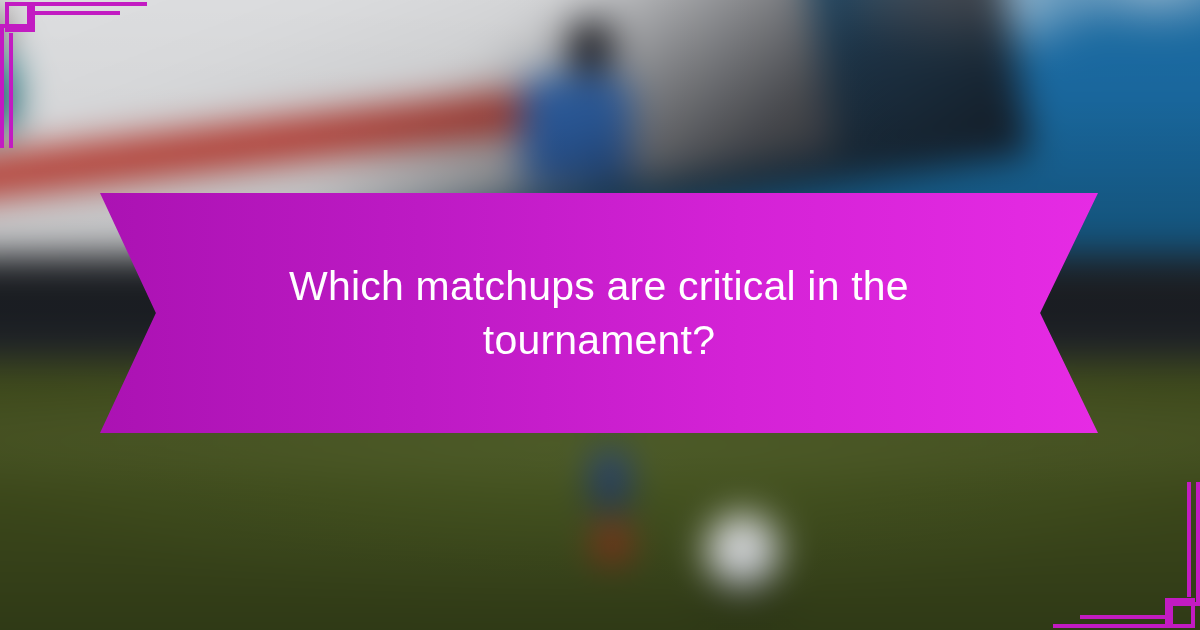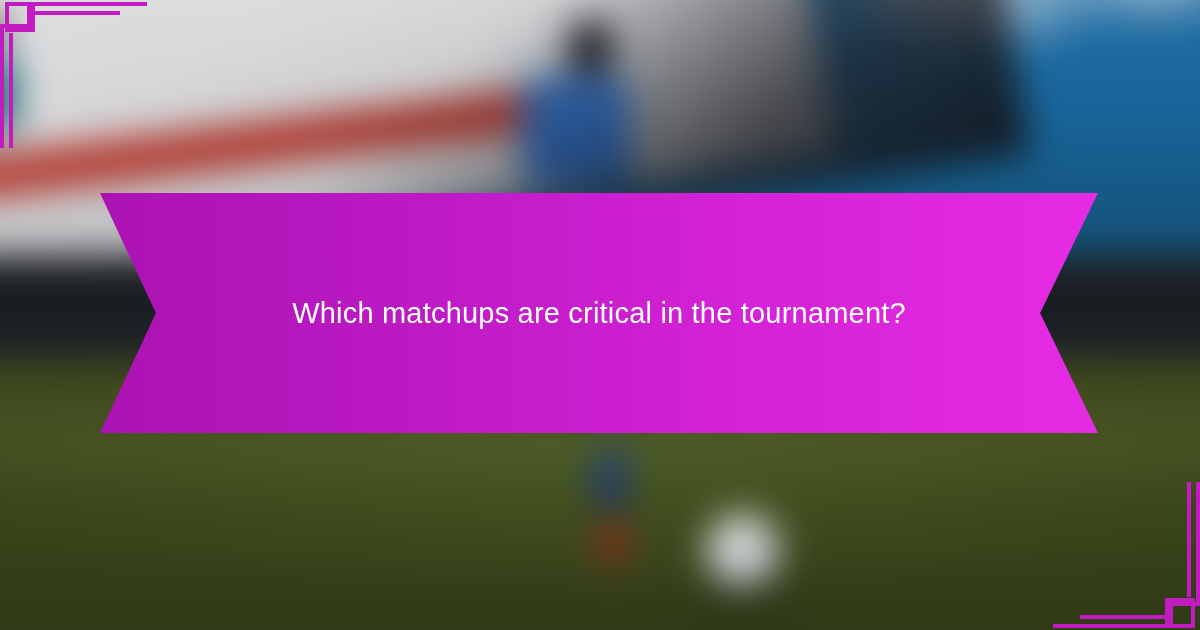--- a/index.html
+++ b/index.html
@@ -198,21 +198,21 @@
     justify-content: center;
   }
   .banner-inner {
     width: 700px;
     text-align: center;
   }
   .banner-title {
     color: #ffffff;
     font-family: "Liberation Sans", sans-serif;
     font-weight: 400;
-    font-size: 29px;
+    font-size: 41px;
     line-height: 1.32;
     letter-spacing: 0.2px;
     margin: 9px;
   }
 </style>
 </head>
 <body>
 
 <div id="stage">
 

